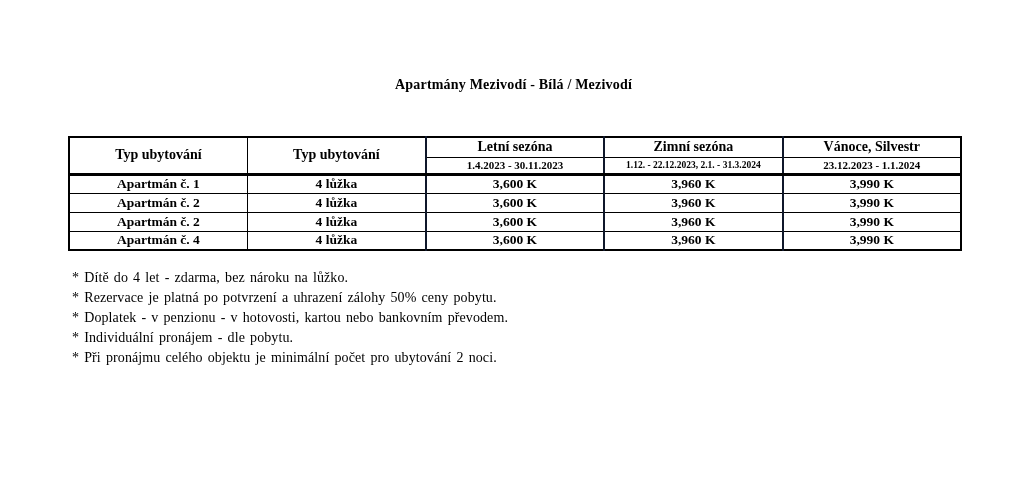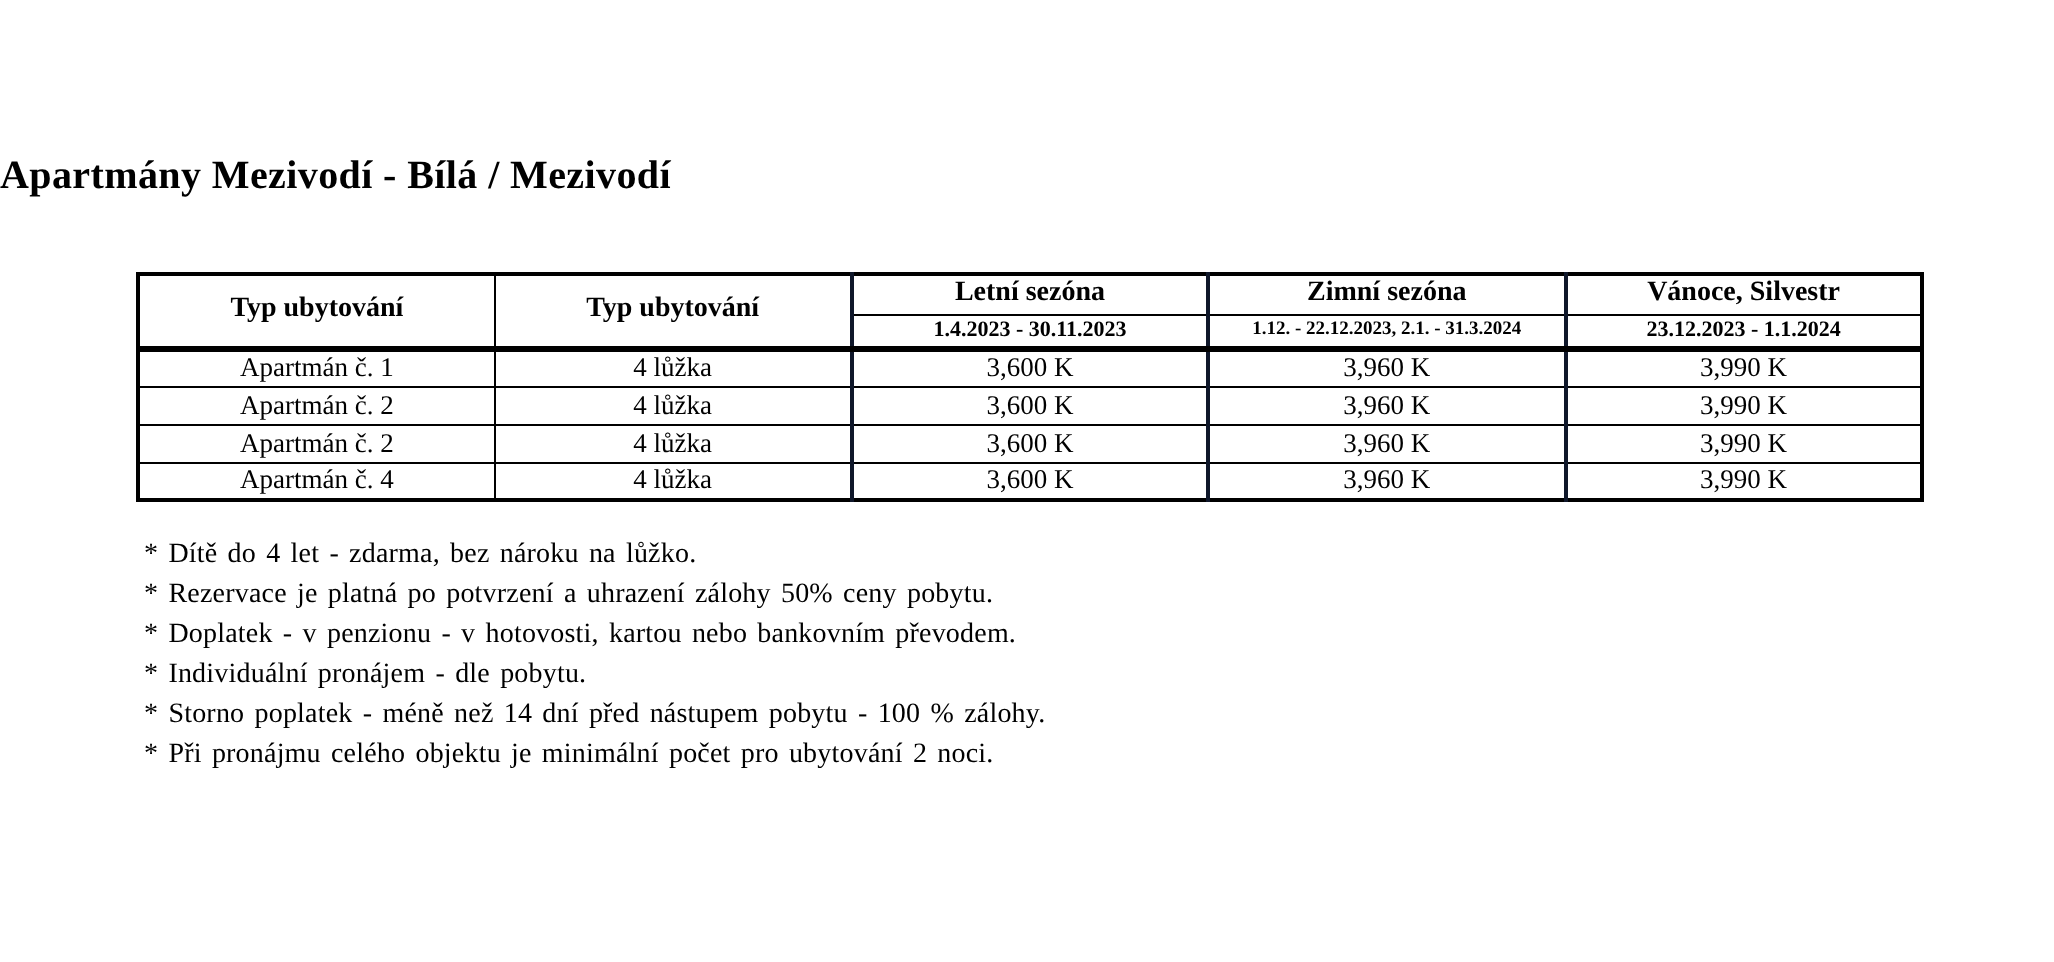--- a/index.html
+++ b/index.html
@@ -14,22 +14,22 @@
     background: #ffffff;
     color: #000000;
     font-family: "Liberation Serif", "DejaVu Serif", serif;
     overflow: hidden;
   }
   .doc-title {
     position: absolute;
     top: 77px;
     left: 0;
     width: 100%;
-    text-align: left;
-    font-size: 20px;
+    text-align: center;
+    font-size: 14px;
     font-weight: bold;
     letter-spacing: 0.2px;
   }
   .doc-subtitle {
     position: absolute;
     top: 115px;
     left: 70px;
     font-size: 14px;
     font-weight: bold;
     letter-spacing: 0.2px;
@@ -68,21 +68,21 @@
   }
   .price-table th.season-dates {
     font-size: 11px;
     font-weight: bold;
   }
   .price-table th.season-dates.narrow {
     font-size: 9.5px;
   }
   .price-table td {
     font-size: 13.5px;
-    font-weight: normal;
+    font-weight: bold;
   }
   .notes {
     position: absolute;
     top: 268px;
     left: 72px;
     font-size: 14px;
     line-height: 20px;
     letter-spacing: 0.1px;
     word-spacing: 1.5px;
   }
@@ -147,17 +147,16 @@
         <td class="season-sep">3,990 K</td>
       </tr>
     </tbody>
   </table>
 
   <div class="notes">
     <div>* Dítě do 4 let - zdarma, bez nároku na lůžko.</div>
     <div>* Rezervace je platná po potvrzení a uhrazení zálohy 50% ceny pobytu.</div>
     <div>* Doplatek - v penzionu - v hotovosti, kartou nebo bankovním převodem.</div>
     <div>* Individuální pronájem - dle pobytu.</div>
-    <div>* Storno poplatek - méně než 14 dní před nástupem pobytu - 100 % zálohy.</div>
     <div>* Při pronájmu celého objektu je minimální počet pro ubytování 2 noci.</div>
   </div>
 
 </div>
 
 </body></html>

